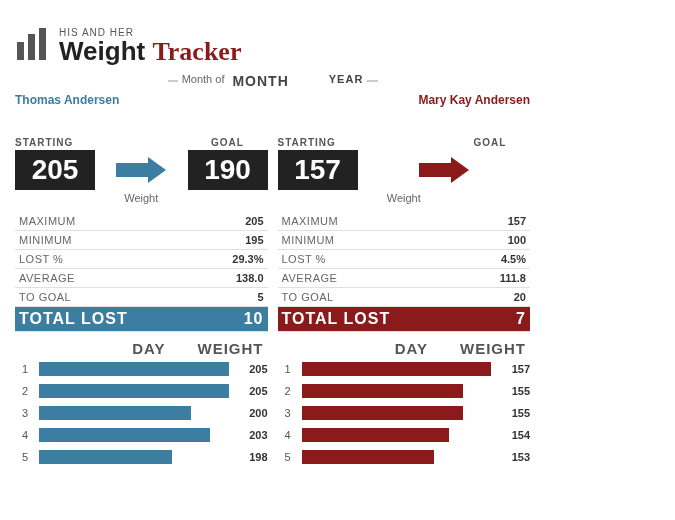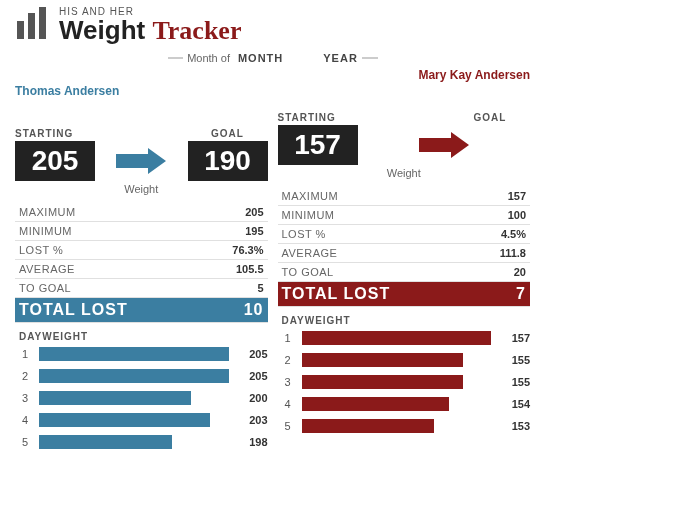--- a/index.html
+++ b/index.html
@@ -6,21 +6,21 @@
     body {
       font-family: Arial, sans-serif;
       background: #fff;
       width: 675px;
       height: 520px;
       overflow: hidden;
       font-size: 12px;
     }
     .container {
       width: 545px;
-      padding: 5px 15px;
+      padding: 26px 15px;
     }
     
     .header {
       display: flex;
       align-items: center;
       margin-bottom: 8px;
     }
     .header-icon {
       margin-right: 8px;
     }
@@ -105,27 +105,28 @@
       background: #8B1A1A;
       color: #fff;
     }
 
     
     .chart-section {
       margin-top: 4px;
     }
     .chart-header {
       display: flex;
-      justify-content: flex-start;
-      font-size: 10px;
+      justify-content: flex-end;
+      font-size: 15px;
       font-weight: bold;
       color: #555;
       letter-spacing: 1px;
       margin-bottom: 3px;
       padding: 0 4px;
+      gap: 32px;
     }
     .chart-row {
       display: flex;
       align-items: center;
       margin-bottom: 4px;
       height: 18px;
     }
     .chart-day {
       width: 20px;
       text-align: center;
@@ -180,30 +181,30 @@
         <span> </span>
         <span class="red">Tracker</span>
       </div>
     </div>
   </div>
 
   <div style="display:flex; justify-content:center; margin-bottom:4px; position:relative;">
     <div style="position:absolute; top:50%; left:50%; transform:translate(-50%,-50%); width:210px; height:1px; background:#999;"></div>
     <div style="display:flex; gap:0; z-index:1; background:#fff; padding:0 4px;">
       <span style="font-size:11px; color:#666; margin-right:8px;">Month of</span>
-      <span style="font-size:11px; font-weight:bold; letter-spacing:1px; color:#444; margin-right:40px;">MONTH</span>
+      <span style="font-size:14px; font-weight:bold; letter-spacing:1px; color:#444; margin-right:40px;">MONTH</span>
       <span style="font-size:11px; font-weight:bold; letter-spacing:1px; color:#444;">YEAR</span>
     </div>
   </div>
 
   <div class="two-cols">
 
     <div class="col">
 
-      <div style="margin-bottom:2px;margin-top:16px;">
+      <div style="margin-bottom:2px;">
         <span class="person-name">Thomas Andersen</span>
       </div>
 
       <div style="display:flex; align-items:center; margin-bottom:2px;">
         <span class="sg-label" style="width:80px;">STARTING</span>
         <div style="flex:1;"></div>
         <span class="sg-label" style="width:80px; text-align:center;">GOAL</span>
       </div>
 
       <div style="display:flex; align-items:center; margin-bottom:2px;">
@@ -223,25 +224,25 @@
             <tr>
           <td>MAXIMUM</td>
           <td>205</td>
         </tr>
         <tr>
           <td>MINIMUM</td>
           <td>195</td>
         </tr>
         <tr>
           <td>LOST %</td>
-          <td>76.3%</td>
+          <td>29.3%</td>
         </tr>
         <tr>
           <td>AVERAGE</td>
-          <td>105.5</td>
+          <td>138.0</td>
         </tr>
         <tr>
           <td>TO GOAL</td>
           <td>5</td>
         </tr>
         <tr class="total-lost">
           <td>TOTAL LOST</td>
           <td>10</td>
         </tr>
       </tbody>

